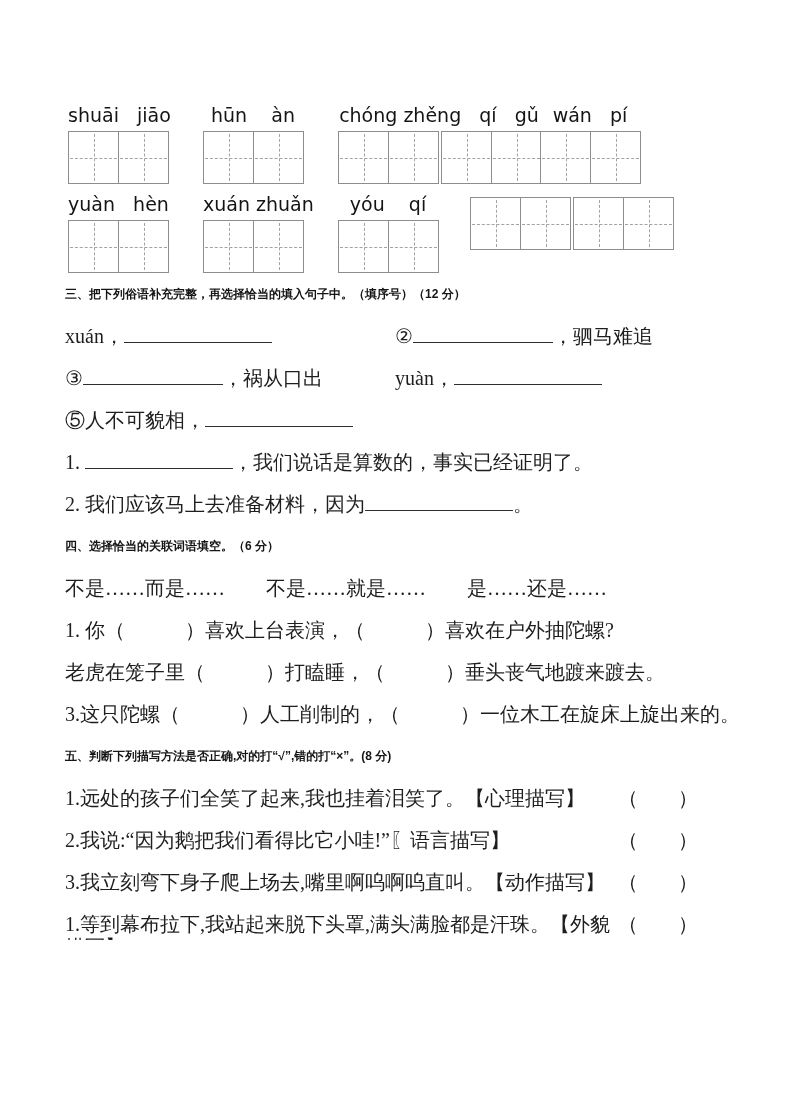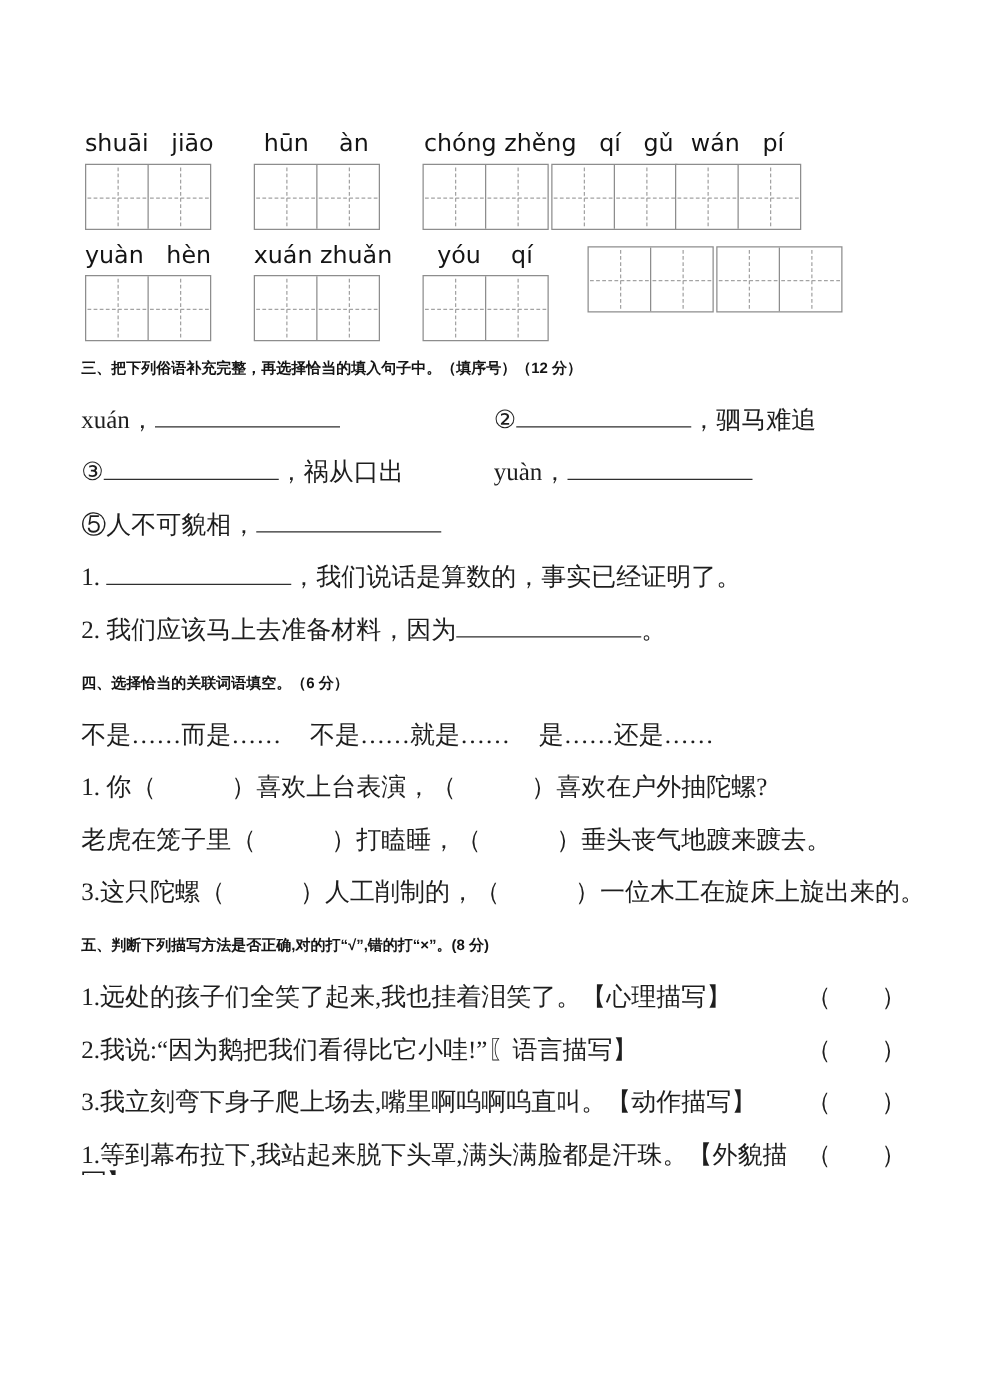--- a/index.html
+++ b/index.html
@@ -1,21 +1,21 @@
 <!DOCTYPE html>
 <html><head>
 <meta charset="utf-8">
 <style>
   html,body{margin:0;padding:0;background:#ffffff;}
   .page{
     position:relative;
     width:790px;height:940px;
     background:#ffffff;
     box-sizing:border-box;
-    padding:104px 65px 0 65px;
+    padding:104px 92px 0 65px;
     overflow:hidden;
     color:#1e1e1e;
     font-family:"Liberation Serif","DejaVu Serif",serif;
     font-size:20px;
   }
   
   .py-row{display:flex;padding-left:3px;align-items:flex-start;}
   .py-col{width:100px;margin-right:35px;flex:none;}
   .py-col.c3{margin-right:32px;}
   .py-col.c4{width:202px;margin-right:0;}
@@ -39,21 +39,21 @@
   }
   .t3{margin-top:10px;}
   .line{margin:0 0 19px 0;line-height:23px;}
   .cols{display:flex;margin:0 0 19px 0;line-height:23px;}
   .col-left{width:330px;flex:none;}
   .blank{
     display:inline-block;width:148px;height:4px;
     border-bottom:1px solid #2e2e2e;
   }
   .blank.w140{width:140px;}
-  .opts{display:flex;gap:23px;margin:0 0 19px 0;line-height:23px;}
+  .opts{display:flex;gap:41px;margin:0 0 19px 0;line-height:23px;}
   .judge{display:flex;margin:0 0 19px 0;line-height:23px;}
   .judge .bkt{margin-left:auto;white-space:pre;}
   .ws{white-space:pre;}
   .pagenum{
     position:absolute;top:1036px;left:0;width:100%;
     text-align:center;font-size:12px;letter-spacing:1px;
     font-family:"Liberation Serif","DejaVu Serif",serif;color:#222;
   }
 </style>
 </head>

